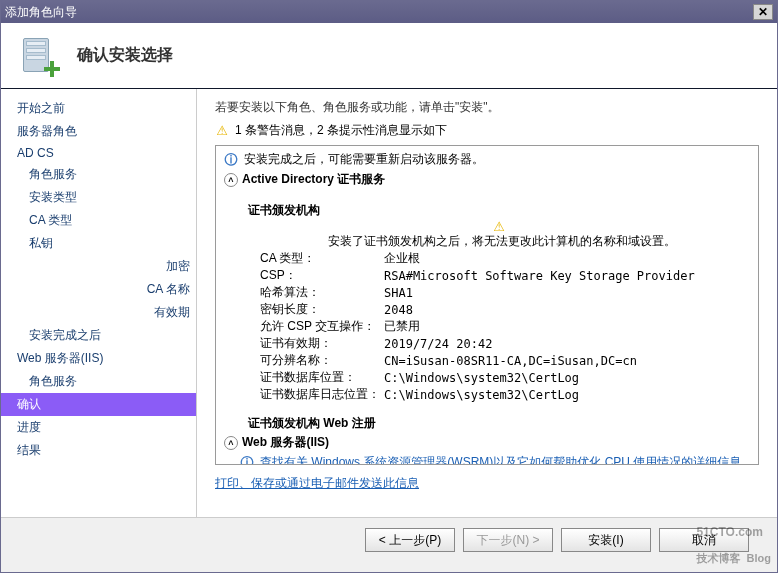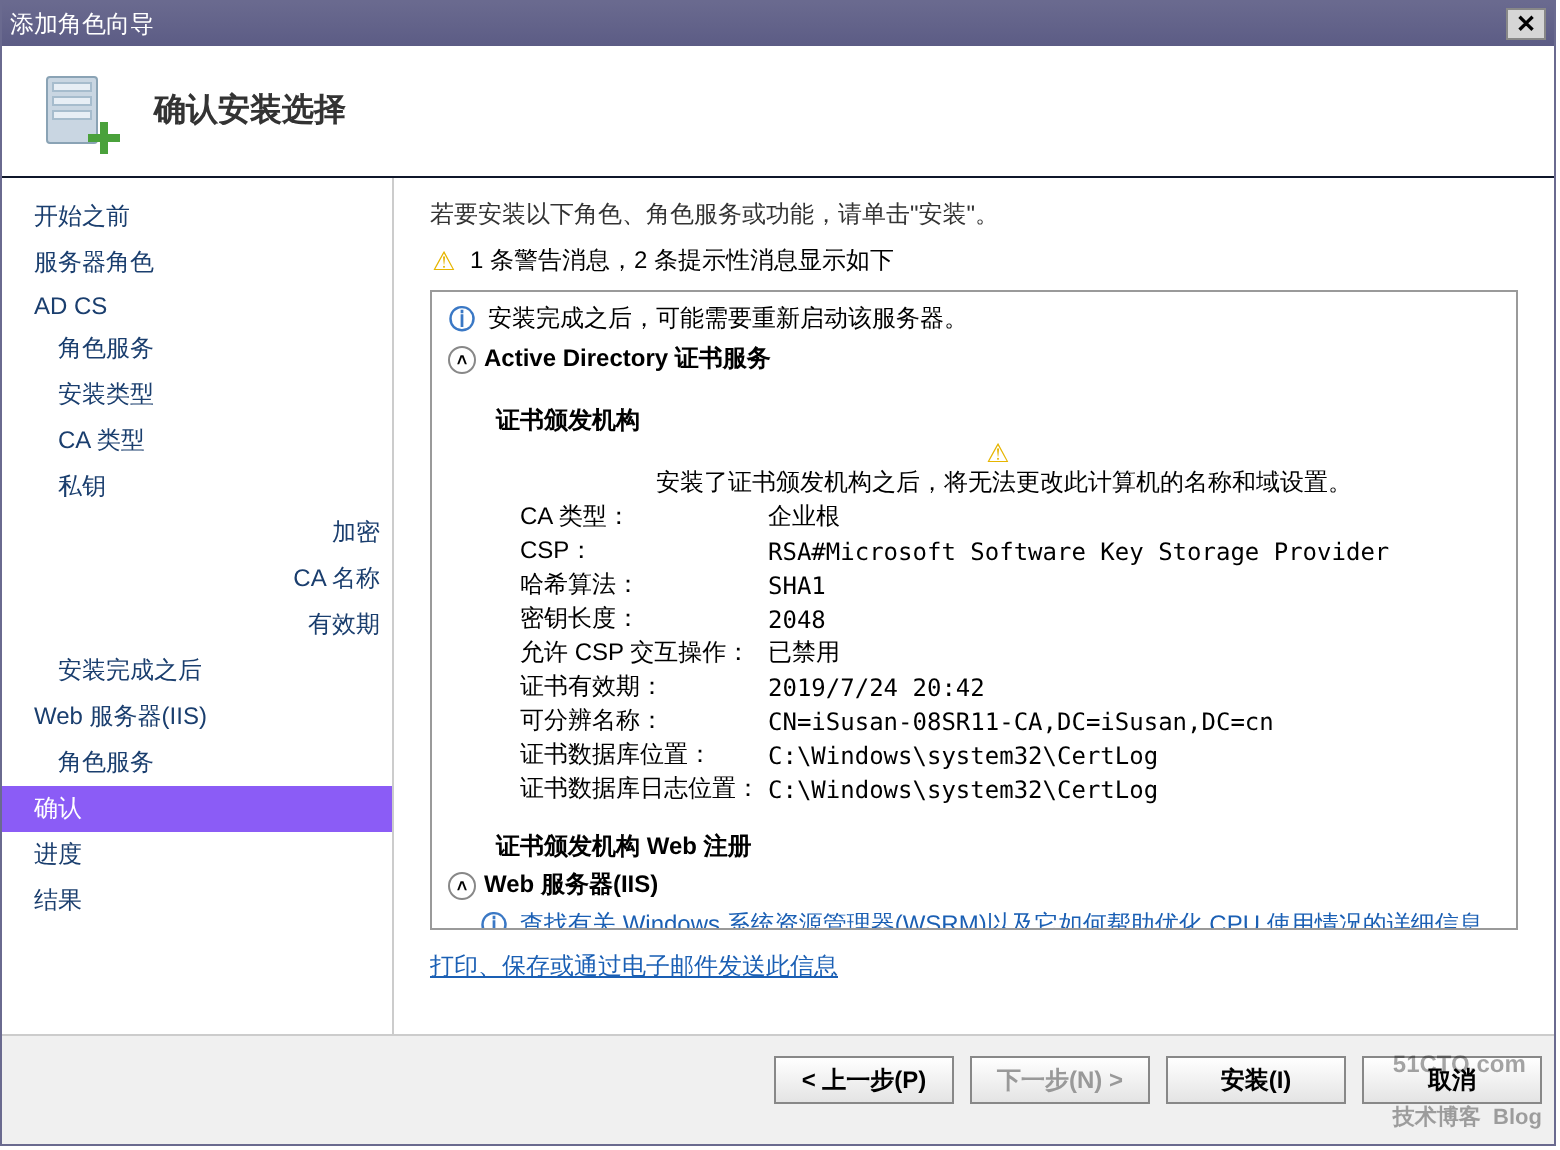--- a/index.html
+++ b/index.html
@@ -33,21 +33,21 @@
 .panel { border: 1px solid #9a9a9a; height: 320px; overflow-y: auto; overflow-x: hidden; background: #fff; padding: 4px 8px; }
 .line { display: flex; align-items: center; padding: 1px 0; }
 .section { font-weight: bold; display: flex; align-items: center; padding: 2px 0; }
 .collapse { width: 14px; height: 14px; border: 1px solid #888; border-radius: 50%; margin-right: 4px; display: inline-flex; align-items: center; justify-content: center; font-size: 9px; }
 .sub { padding-left: 24px; font-weight: bold; margin-top: 12px; }
 .kv { display: flex; align-items: center; }
 .kv .k { width: 160px; padding-left: 36px; }
 .kv .v { font-family: Consolas, monospace; }
 .linktext { color: #1a5fb4; }
 .printline { margin-top: 10px; color: #1a5fb4; text-decoration: underline; cursor: pointer; }
-.buttons { position: absolute; bottom: 10px; left: 0; right: 0; border-top: 1px solid #ccc; padding: 10px 6px; display: flex; justify-content: flex-end; gap: 8px; background: #f0f0f0; font-weight: bold; }
+.buttons { position: absolute; bottom: 10px; left: 0; right: 0; border-top: 1px solid #ccc; padding: 10px 28px; display: flex; justify-content: flex-end; gap: 8px; background: #f0f0f0; }
 .btn { min-width: 90px; height: 24px; border: 1px solid #888; background: linear-gradient(#fff,#e4e4e4); padding: 0 10px; display: inline-flex; align-items: center; justify-content: center; cursor: default; }
 .btn.disabled { color: #999; }
 .watermark { position: absolute; right: 6px; bottom: 4px; font-size: 22px; color: rgba(0,0,0,0.35); font-family: Arial; font-weight: bold; pointer-events: none; }
 .watermark small { font-size: 11px; }
 .panel::-webkit-scrollbar { width: 16px; }
 .panel::-webkit-scrollbar-thumb { background: #c4c4c4; border: 1px solid #8a8a8a; }
 .panel::-webkit-scrollbar-track { background: #eee; }
 .warn-inline { padding-left: 30px; display: flex; align-items: center; flex-direction: column; }
 </style>
 </head>

